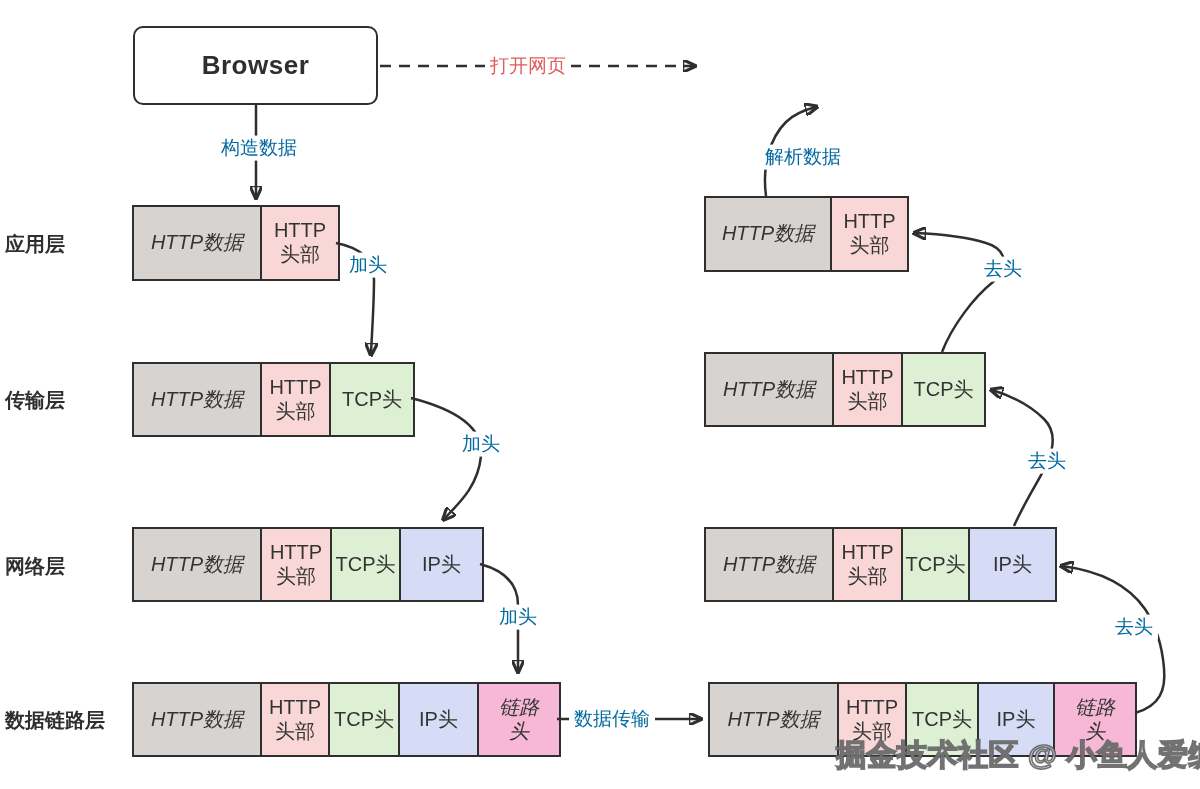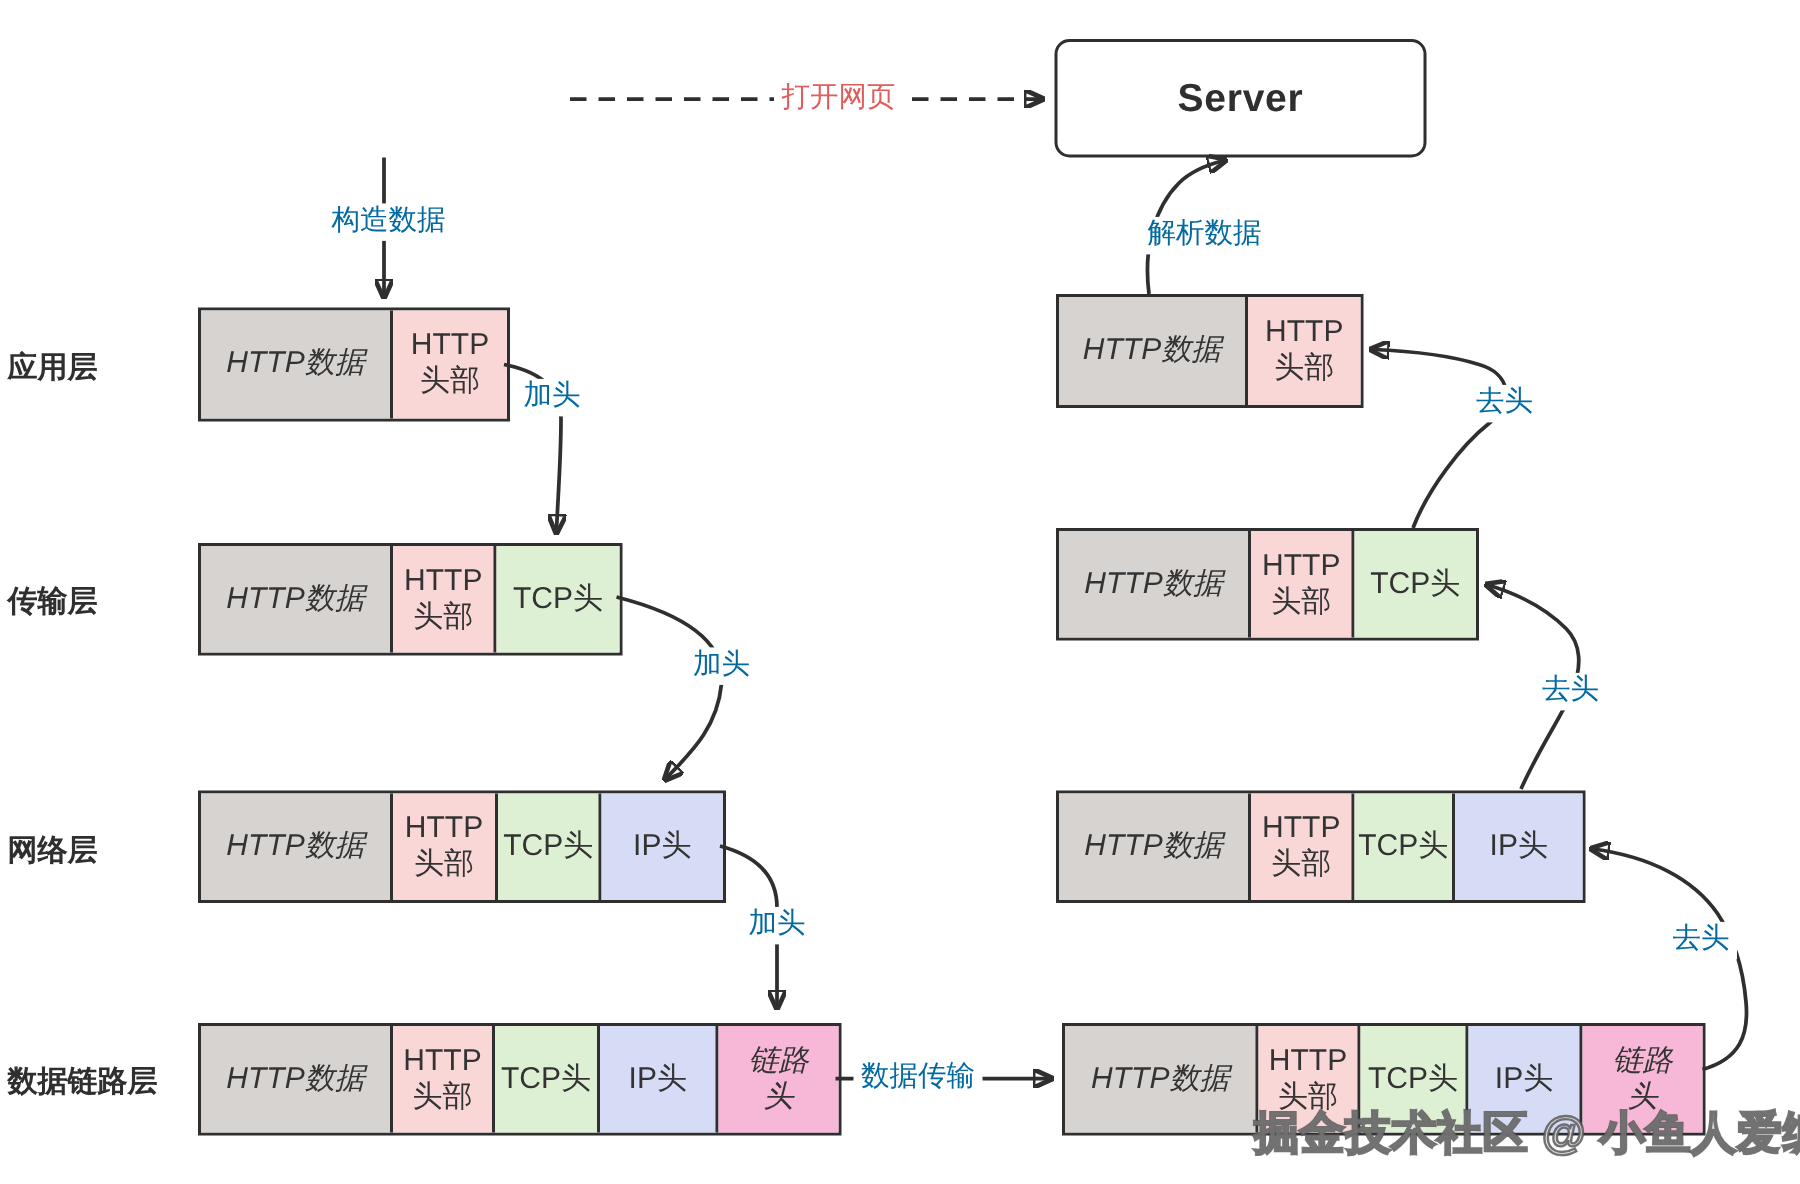--- a/index.html
+++ b/index.html
@@ -40,21 +40,21 @@
   .c-blue{background:var(--cell-blue);}
   .c-rose{background:var(--cell-rose);font-style:italic;}
   .layer-label{
     position:absolute;left:5px;width:123px;text-align:left;z-index:3;
     font-size:20px;font-weight:bold;color:#2f2f2f;white-space:nowrap;
   }
   .edge-label{
     position:absolute;z-index:6;transform:translate(-50%,-50%);
     background:#fff;padding:1px 5px;font-size:19px;color:#0369a1;white-space:nowrap;line-height:1.2;
   }
-  .edge-label.red{color:var(--red-label);margin-left:31px;}
+  .edge-label.red{color:var(--red-label);}
   .watermark{
     position:absolute;left:836px;top:735px;z-index:10;white-space:nowrap;
     font-size:30px;font-weight:bold;letter-spacing:.5px;
     color:rgba(247,247,247,0.78);
     -webkit-text-stroke:1.6px rgba(85,85,85,0.8);
     text-shadow:0 0 1px rgba(70,70,70,0.55);
   }
 </style>
 </head>
 <body>
@@ -72,22 +72,22 @@
     <path d="M 336 243 C 362 248 374 260 374 279 C 374 306 372 330 371 354" marker-end="url(#arrow)"></path>
     <path d="M 411 398 C 458 410 484 429 481 456 C 478 487 458 504 444 519" marker-end="url(#arrow)"></path>
     <path d="M 480 564 C 506 571 518 585 518 605 L 518 671" marker-end="url(#arrow)"></path>
     <path d="M 557 719 H 700" marker-end="url(#arrow)"></path>
     <path d="M 766 196 C 762 165 770 138 786 122 C 794 114 804 110 816 107" marker-end="url(#arrow)"></path>
     <path d="M 942 352 C 952 326 974 297 993 282 C 1010 268 1007 249 986 243 C 967 237 940 234 915 233" marker-end="url(#arrow)"></path>
     <path d="M 1014 526 C 1026 499 1042 476 1048 461 C 1055 444 1054 429 1044 419 C 1031 406 1012 396 992 390" marker-end="url(#arrow)"></path>
     <path d="M 1135 713 C 1160 706 1166 690 1164 668 C 1162 645 1155 624 1145 609 C 1129 586 1100 571 1062 566" marker-end="url(#arrow)"></path>
   </svg>
 
-  <div class="node" style="left:703px;top:26px;width:248px;height:79px">
-    <span>Server</span>
+  <div class="node" style="left:133px;top:26px;width:245px;height:79px">
+    <span>Browser</span>
   </div>
 
   <div class="layer-label" style="top:231px">应用层</div>
   <div class="layer-label" style="top:387px">传输层</div>
   <div class="layer-label" style="top:553px">网络层</div>
   <div class="layer-label" style="top:707px">数据链路层</div>
 
   <div class="row" style="left:132px;top:205px;height:76px">
     <div class="cell c-gray" style="width:128px">
         <span>HTTP数据</span>

